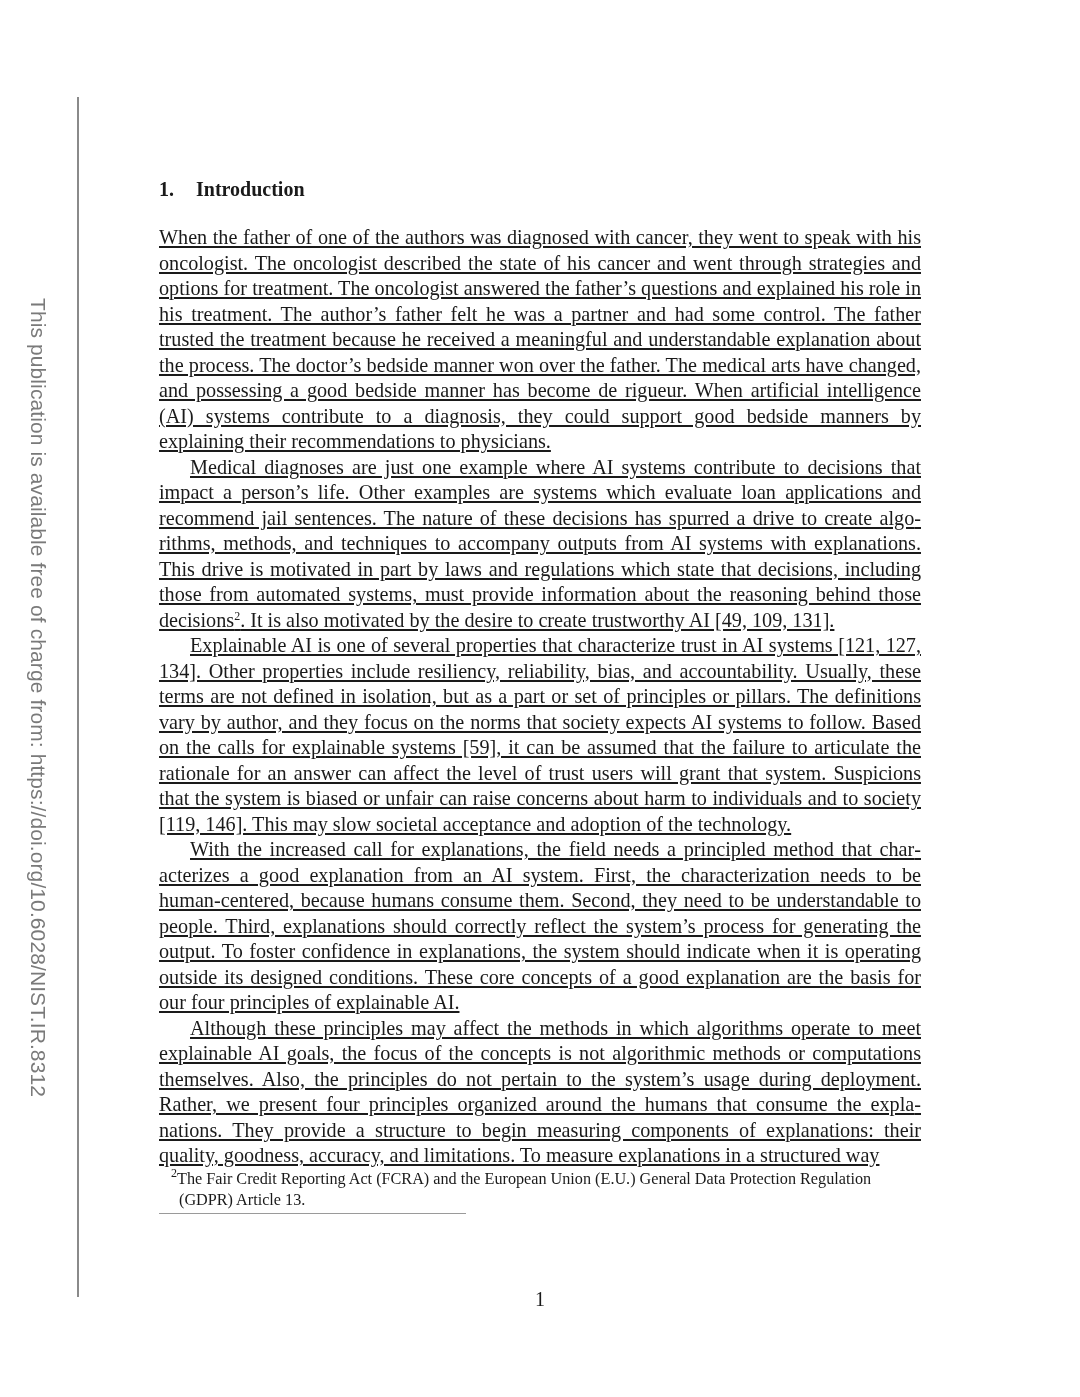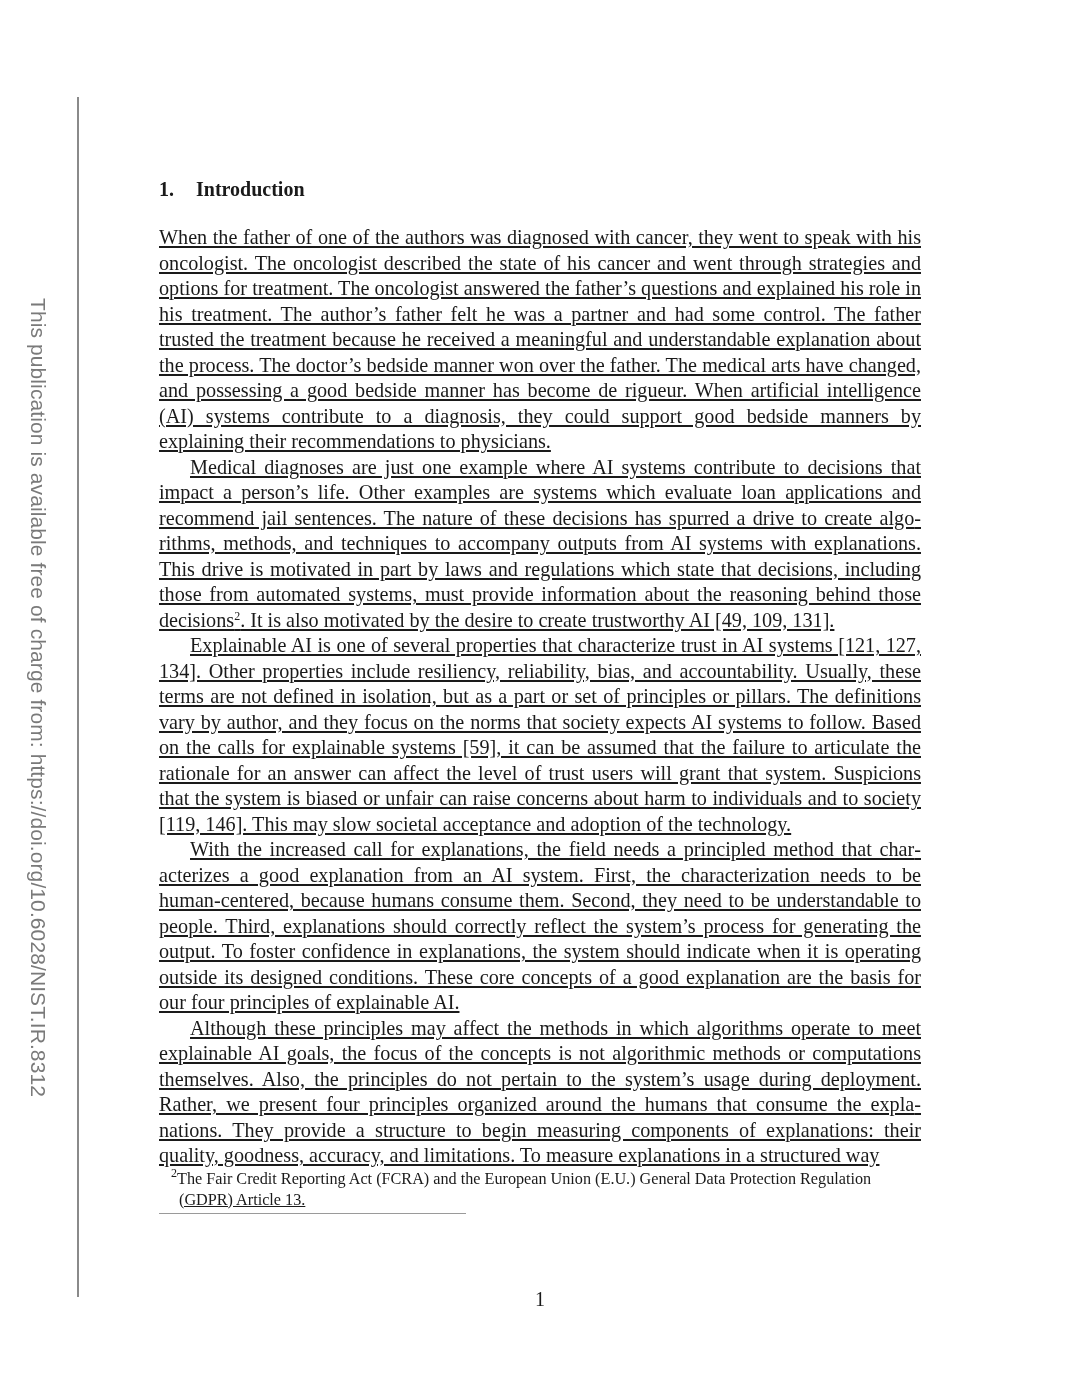--- a/index.html
+++ b/index.html
@@ -32,21 +32,21 @@
     .para.indent { text-indent: 31px; }
     sup { font-size: 12px; line-height: 0; vertical-align: 7px; }
     .fn-rule {
       position: absolute; left: 159px; top: 1213px; width: 307px; height: 1px;
       background: #9a9a9a;
     }
     .footnote {
       position: absolute; left: 159px; top: 1169px; width: 770px;
       font-size: 16.2px; line-height: 20.5px; margin-left: 12px;
     }
-    .footnote .fn-cont { padding-left: 8px; display: block; text-decoration: underline; }
+    .footnote .fn-cont { padding-left: 8px; display: block; }
     .page-number {
       position: absolute; left: 0; width: 1080px; top: 1288px;
       text-align: center; font-size: 20px;
     }
   </style>
 </head>
 <body>
 
 <div class="side-rule"></div>
 <div class="side-note">This publication is available free of charge from: https://doi.org/10.6028/NIST.IR.8312</div>

